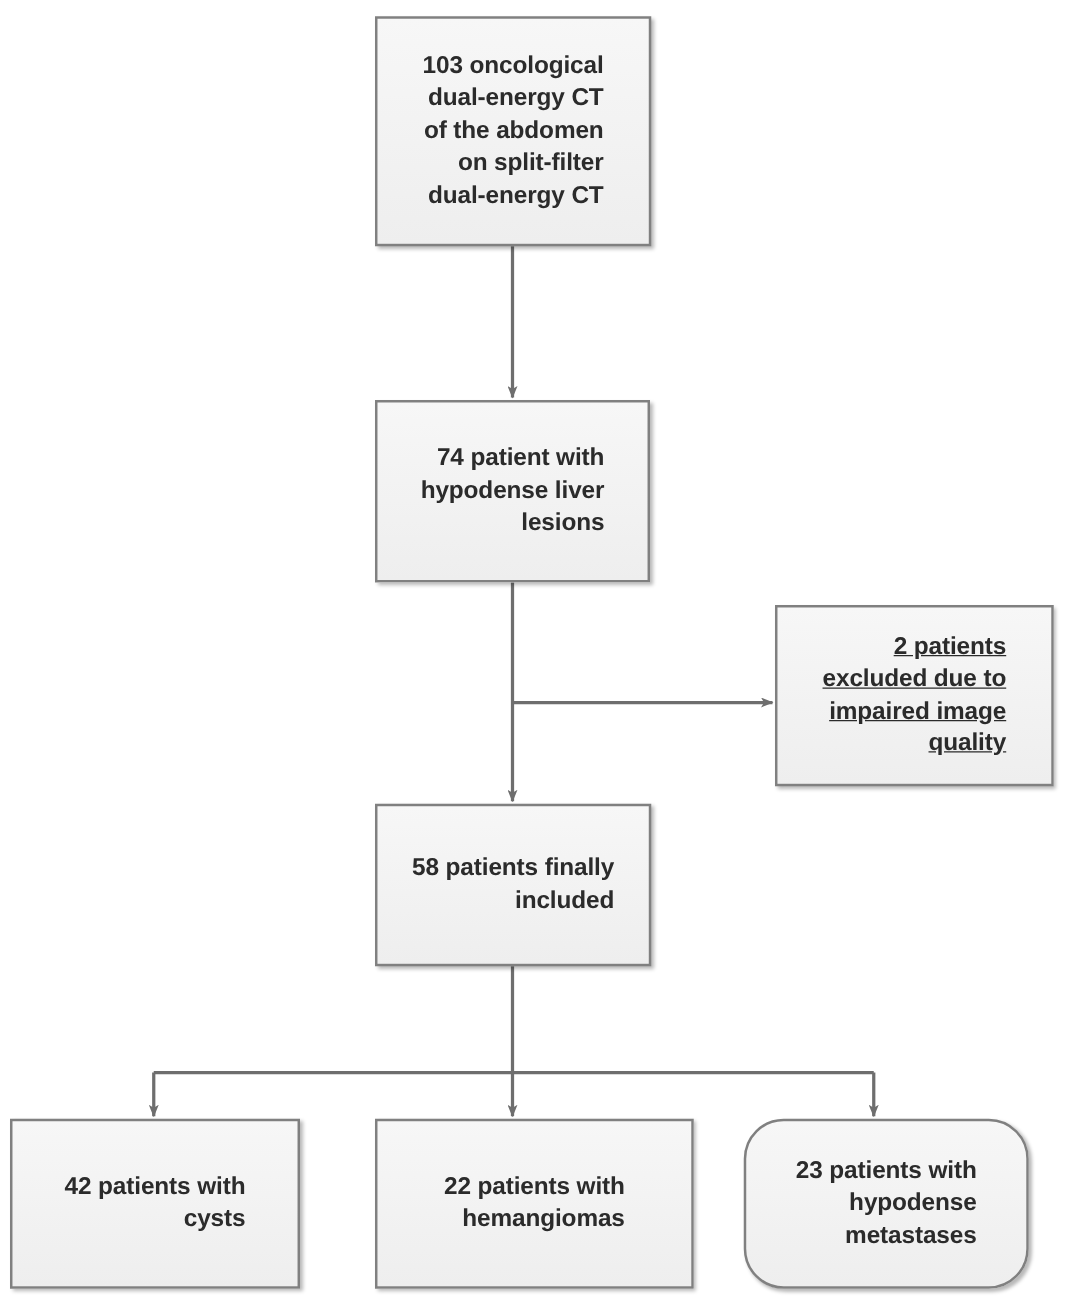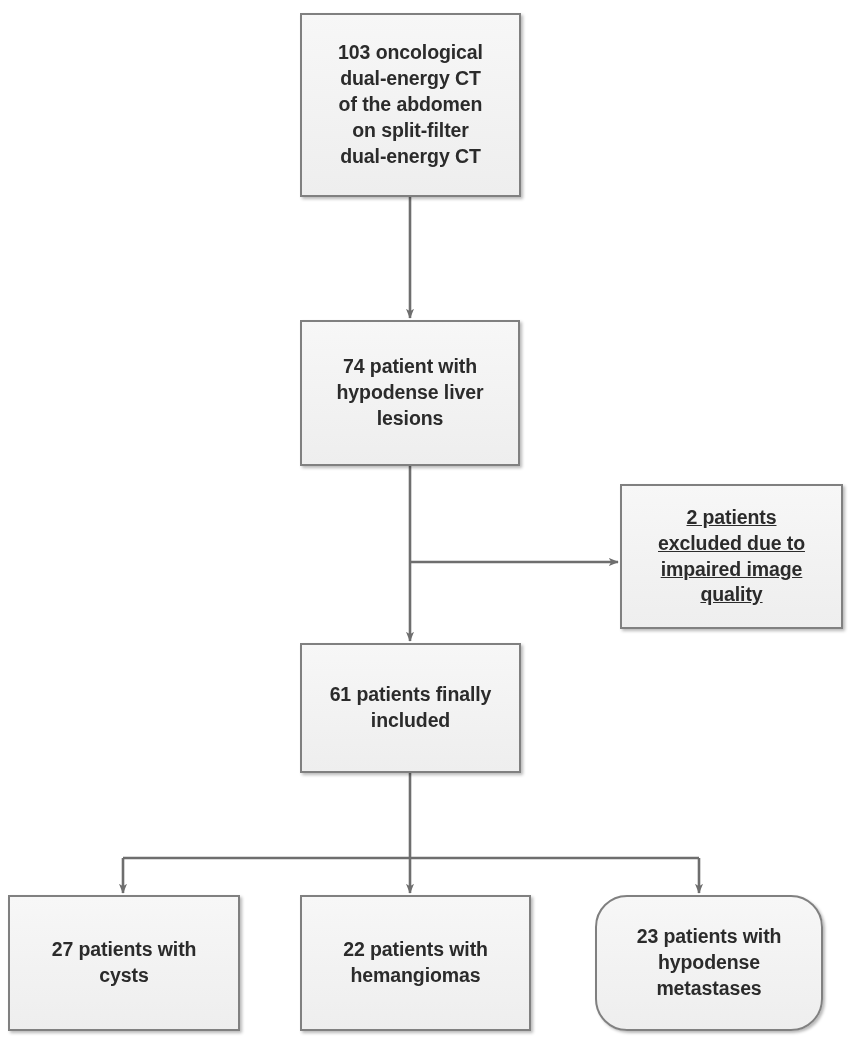--- a/index.html
+++ b/index.html
@@ -27,36 +27,36 @@
   }
   .node {
     position: absolute;
     box-sizing: border-box;
     background: linear-gradient(180deg, #f7f7f7 0%, #f2f2f2 55%, #eeeeee 100%);
     border: 2px solid #808080;
     box-shadow: 2px 2px 3px rgba(0,0,0,0.28);
     display: flex;
     align-items: center;
     justify-content: center;
-    text-align: center;
+    text-align: right;
     color: #2b2b2b;
     font-size: 19.5px;
     line-height: 1.33;
     font-weight: 700;
     letter-spacing: -0.1px;
     padding: 4px 10px;
     white-space: pre-line;
   }
   
   #node-source        { left: 300px; top: 13px;  width: 221px; height: 184px; }
   #node-hypodense     { left: 300px; top: 320px; width: 220px; height: 146px; }
   #node-excluded      { left: 620px; top: 484px; width: 223px; height: 145px; text-decoration: underline; }
   #node-included      { left: 300px; top: 643px; width: 221px; height: 130px; }
   #node-cysts         { left: 8px;   top: 895px; width: 232px; height: 136px; }
-  #node-hemangiomas   { left: 300px; top: 895px; width: 231px; height: 136px; }
+  #node-hemangiomas   { left: 300px; top: 895px; width: 255px; height: 136px; }
   #node-metastases    { left: 595px; top: 895px; width: 228px; height: 136px; border-radius: 32px; }
 </style>
 </head>
 <body>
 
 <div id="flowchart">
 
   <svg class="svg-layer" viewBox="0 0 858 1046" width="858" height="1046" xmlns="http://www.w3.org/2000/svg">
     <defs>
       <marker id="arrowhead" markerWidth="10" markerHeight="8" refX="9.2" refY="4" orient="auto" markerUnits="userSpaceOnUse">
@@ -92,24 +92,24 @@
 
   <div class="node" id="node-hypodense">74 patient with
 hypodense liver
 lesions</div>
 
   <div class="node" id="node-excluded">2 patients
 excluded due to
 impaired image
 quality</div>
 
-  <div class="node" id="node-included">61 patients finally
+  <div class="node" id="node-included">58 patients finally
 included</div>
 
-  <div class="node" id="node-cysts">27 patients with
+  <div class="node" id="node-cysts">42 patients with
 cysts</div>
 
   <div class="node" id="node-hemangiomas">22 patients with
 hemangiomas</div>
 
   <div class="node" id="node-metastases">23 patients with
 hypodense
 metastases</div>
 
 </div>

